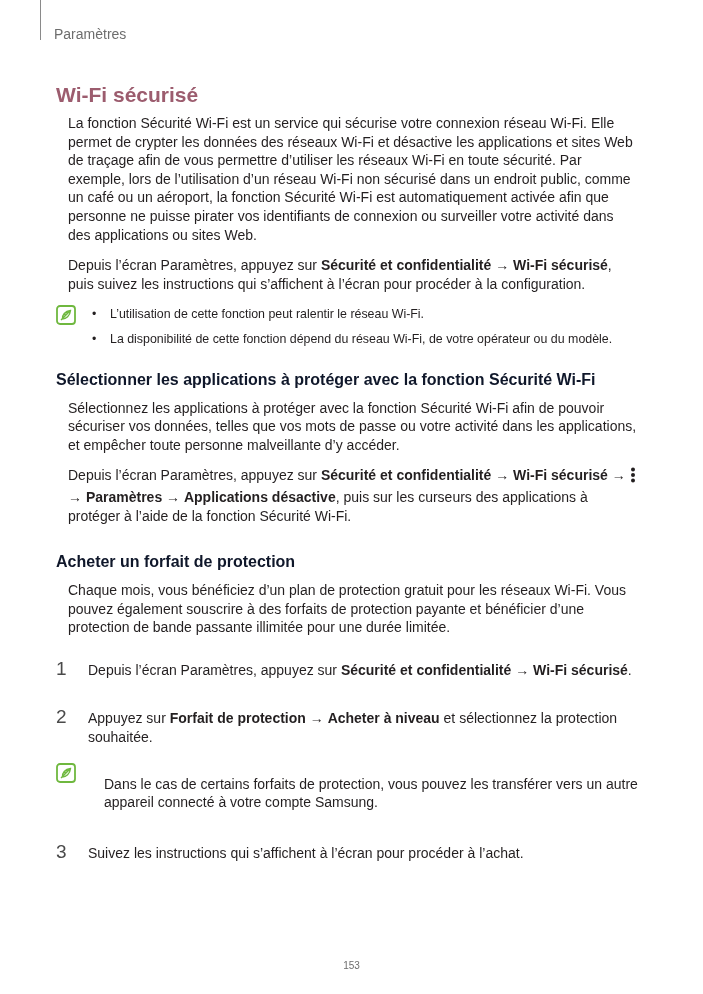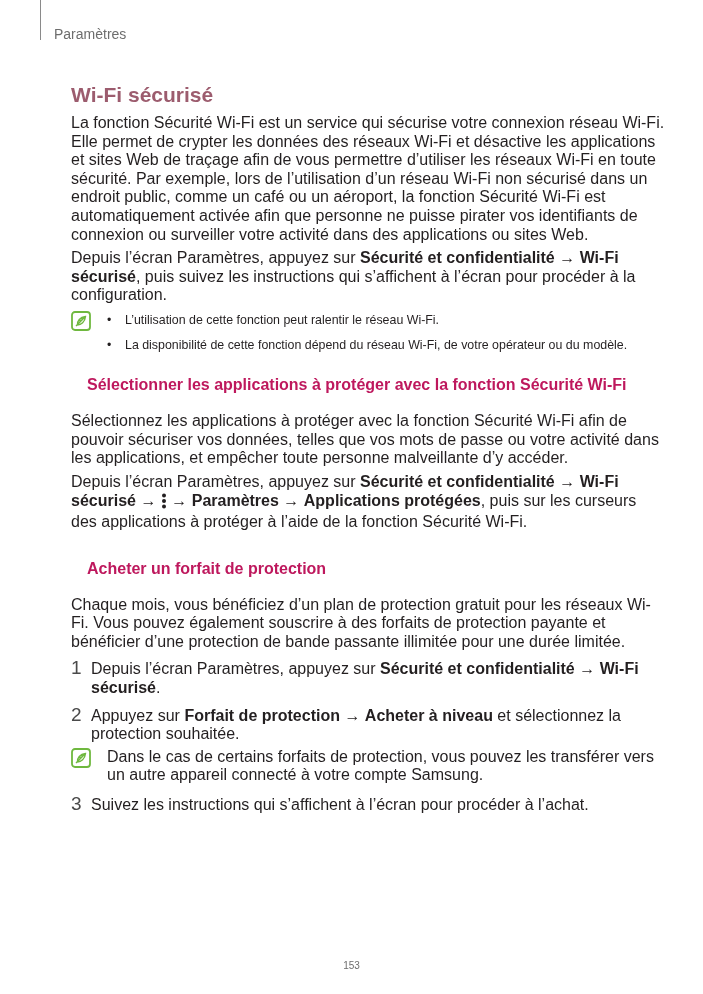--- a/index.html
+++ b/index.html
@@ -1,23 +1,23 @@
 <!DOCTYPE html>
 <html><head>
 <meta charset="utf-8">
 <style>
   html, body { margin: 0; padding: 0; background: #ffffff; }
   body { width: 703px; height: 994px; position: relative; overflow: hidden;
          font-family: "Liberation Sans", sans-serif; color: #231f20; }
   .header-rule { position: absolute; left: 40px; top: 0; width: 1px; height: 40px; background: #8a8a8a; }
   .header-label { position: absolute; left: 54px; top: 26px; font-size: 14px; color: #6d6d6d; }
-  .content { position: absolute; left: 71px; top: 80px; width: 594px; }
+  .content { position: absolute; left: 56px; top: 80px; width: 594px; }
   h1 { margin: 0; font-size: 21px; font-weight: bold; color: #9c5c6e; line-height: 30px; }
-  h2 { margin: 16px; font-size: 16px; font-weight: bold; color: #be185d; line-height: 22px; }
-  p { margin: 0; font-size: 16px; line-height: 18.6px; color: #231f20; }
+  h2 { margin: 0; font-size: 16px; font-weight: bold; color: #0f172a; line-height: 22px; }
+  p { margin: 12px; font-size: 14px; line-height: 18.6px; color: #231f20; }
   b { font-weight: bold; }
   .mt4 { margin-top: 5px; }
   .note { display: flex; align-items: flex-start; }
   .note-icon { width: 20px; height: 20px; flex: 0 0 20px; margin-right: 16px; margin-top: 0px; }
   .bullets { list-style: none; margin: 0; padding: 0; }
   .bullets li { position: relative; padding-left: 18px; font-size: 12.4px; line-height: 18.6px; margin-bottom: 6px; }
   .bullets li .dot { position: absolute; left: 0; top: 0; }
   .step { display: flex; align-items: baseline; }
   .step-num { font-size: 19px; width: 20px; flex: 0 0 20px; color: #4a4a4a; }
   .inline-icon { display: inline-block; vertical-align: -3px; }
@@ -47,21 +47,21 @@
       <li><span class="dot">•</span><span>La disponibilité de cette fonction dépend du réseau Wi-Fi, de votre opérateur ou du modèle.</span></li>
     </ul>
   </div>
 
   <h2 style="margin-top:14px">Sélectionner les applications à protéger avec la fonction Sécurité Wi-Fi</h2>
   <p style="margin-top:8px">Sélectionnez les applications à protéger avec la fonction Sécurité Wi-Fi afin de pouvoir sécuriser vos données, telles que vos mots de passe ou votre activité dans les applications, et empêcher toute personne malveillante d’y accéder.</p>
   <p class="mt4"><span>Depuis l’écran Paramètres, appuyez sur </span><b>Sécurité et confidentialité</b><span> → </span><b>Wi-Fi sécurisé</b><span> → </span><span class="inline-icon"><svg width="6" height="16" viewBox="0 0 6 16">
           <circle cx="3" cy="2.5" r="2" fill="#231f20"></circle>
           <circle cx="3" cy="8" r="2" fill="#231f20"></circle>
           <circle cx="3" cy="13.5" r="2" fill="#231f20"></circle>
-        </svg></span><span> → </span><b>Paramètres</b><span> → </span><b>Applications protégées</b><span>, puis sur les curseurs des applications à protéger à l’aide de la fonction Sécurité Wi-Fi.</span></p>
+        </svg></span><span> → </span><b>Paramètres</b><span> → </span><b>Applications désactive</b><span>, puis sur les curseurs des applications à protéger à l’aide de la fonction Sécurité Wi-Fi.</span></p>
 
 
   <h2 style="margin-top:26px">Acheter un forfait de protection</h2>
   <p style="margin-top:8px">Chaque mois, vous bénéficiez d’un plan de protection gratuit pour les réseaux Wi-Fi. Vous pouvez également souscrire à des forfaits de protection payante et bénéficier d’une protection de bande passante illimitée pour une durée limitée.</p>
 
   <div class="step" style="margin-top:6px">
     <span class="step-num">1</span>
     <p><span>Depuis l’écran Paramètres, appuyez sur </span><b>Sécurité et confidentialité</b><span> → </span><b>Wi-Fi sécurisé</b><span>.</span></p>
   </div>
 

